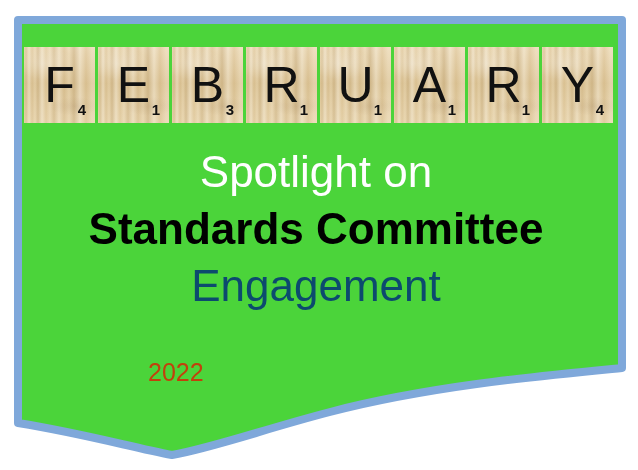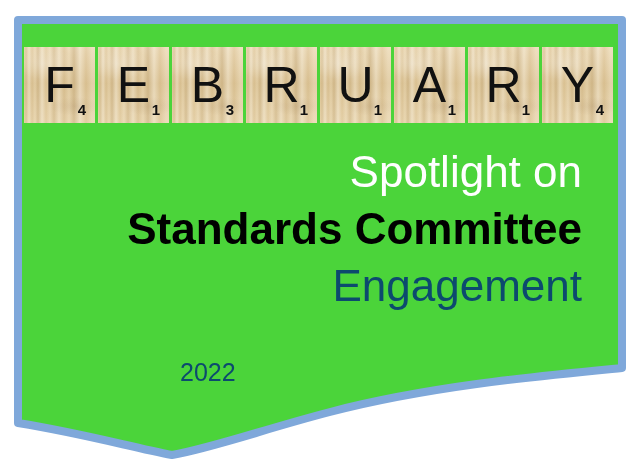--- a/index.html
+++ b/index.html
@@ -98,24 +98,24 @@
     font-size: 15px;
     line-height: 15px;
     font-weight: 700;
     color: #111111;
     z-index: 2;
   }
 
   
   #headline {
     position: absolute;
-    left: 6px;
+    left: 28px;
     top: 143px;
     width: 576px;
-    text-align: right;
+    text-align: center;
   }
   .line-1 {
     font-family: "Liberation Sans", sans-serif;
     font-size: 44px;
     line-height: 57px;
     font-weight: 400;
     color: #ffffff;
     white-space: nowrap;
   }
   .line-2 {
@@ -137,22 +137,21 @@
 
   
   #year {
     position: absolute;
     left: 148px;
     top: 358px;
     font-family: "Liberation Sans", sans-serif;
     font-size: 25px;
     line-height: 28px;
     font-weight: 400;
-    color: #0c4a6e;
-    margin-left: 32px;
+    color: #c2410c;
   }
 </style>
 </head>
 <body>
 
 <div id="slide">
 
   <svg id="banner-shape" viewBox="0 0 638 470" width="638" height="470" xmlns="http://www.w3.org/2000/svg">
     <path d="M 18,20
              L 622,20

